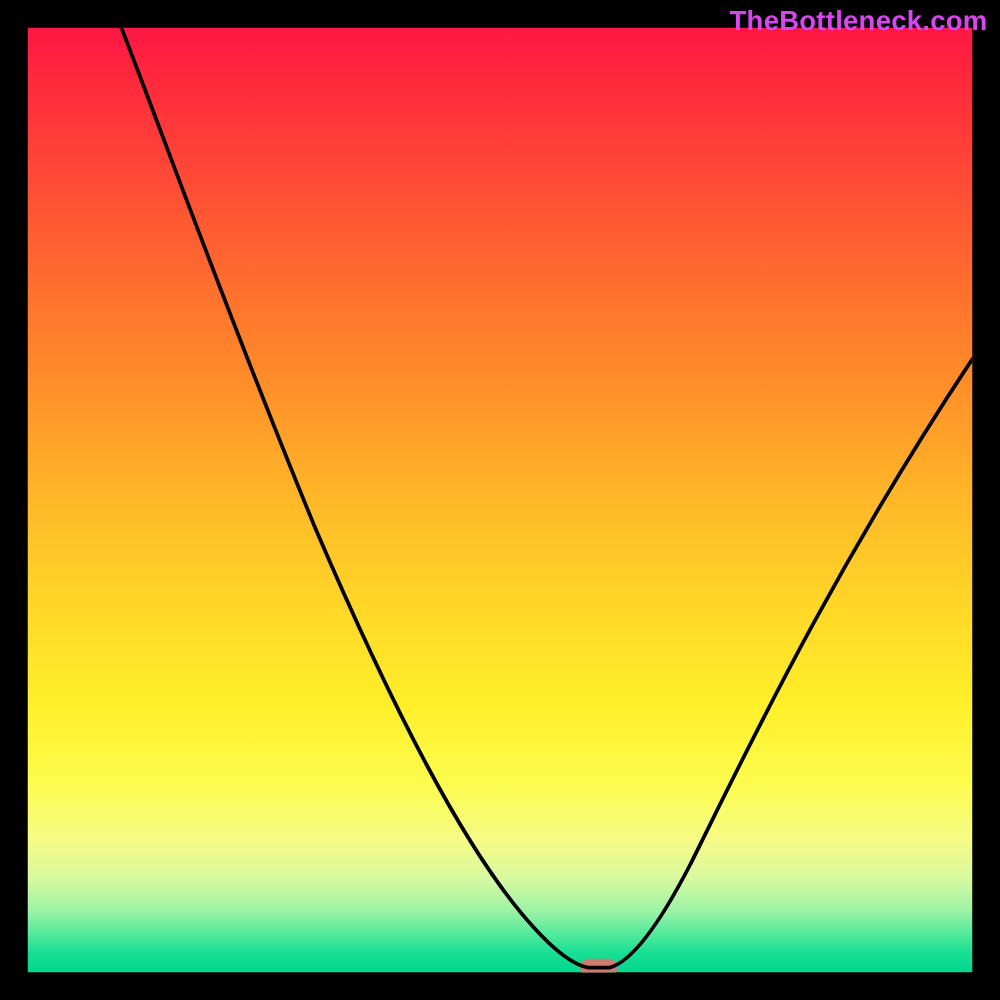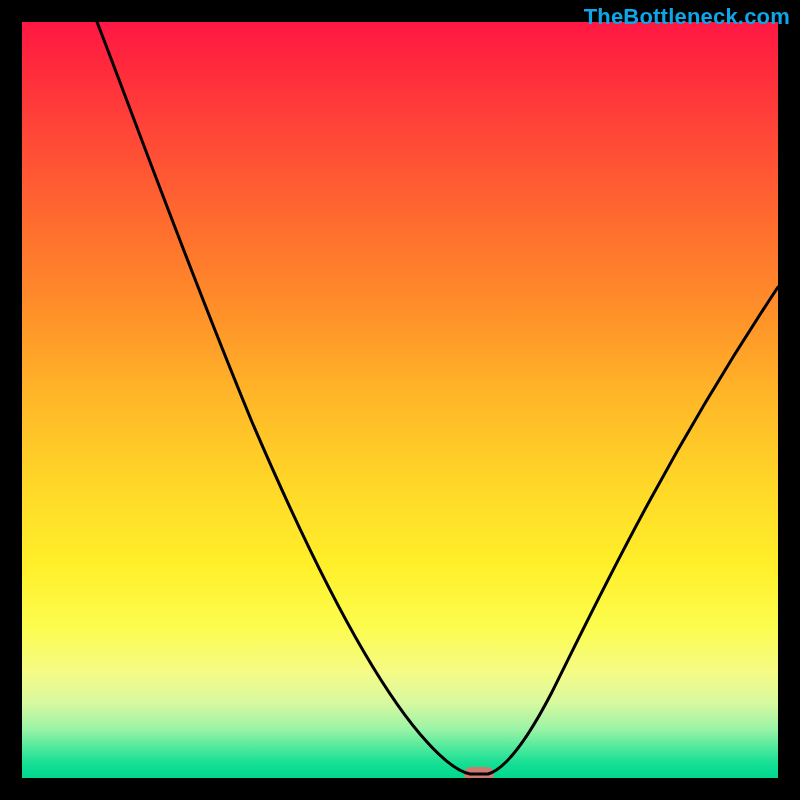--- a/index.html
+++ b/index.html
@@ -14,21 +14,21 @@
   .frame {
     position: relative;
     width: 800px;
     height: 800px;
     background: #000;
   }
   .watermark {
     position: absolute;
     top: 4px;
     right: 10px;
-    color: #0ea5e9;
+    color: #d946ef;
     font-size: 22px;
     font-weight: 600;
     letter-spacing: 0.2px;
     z-index: 30;
     user-select: none;
   }
   .plot-area {
     position: absolute;
     left: 22px;
     top: 22px;

